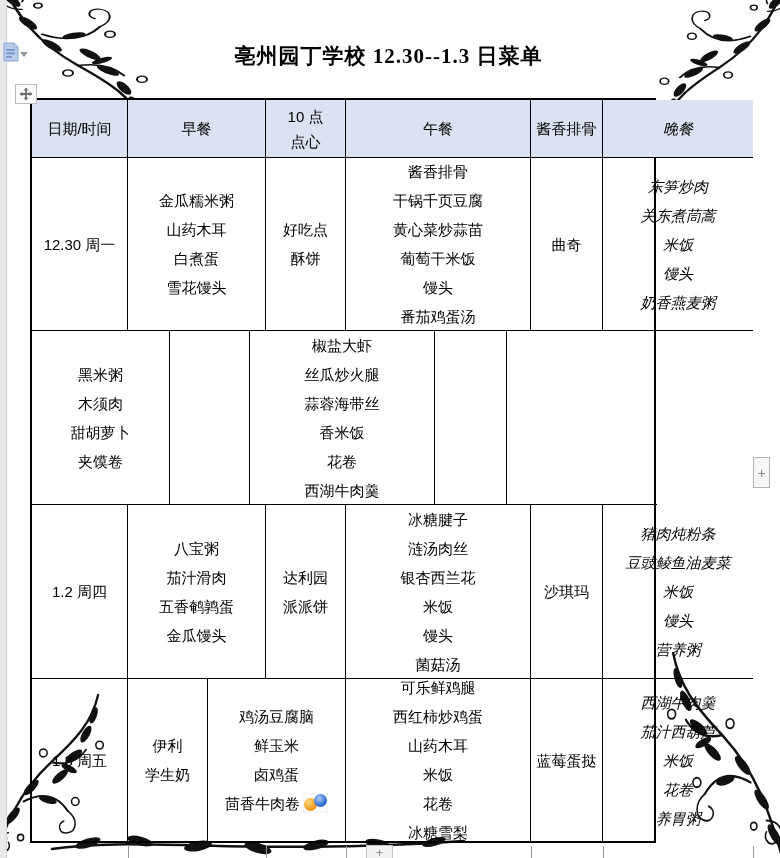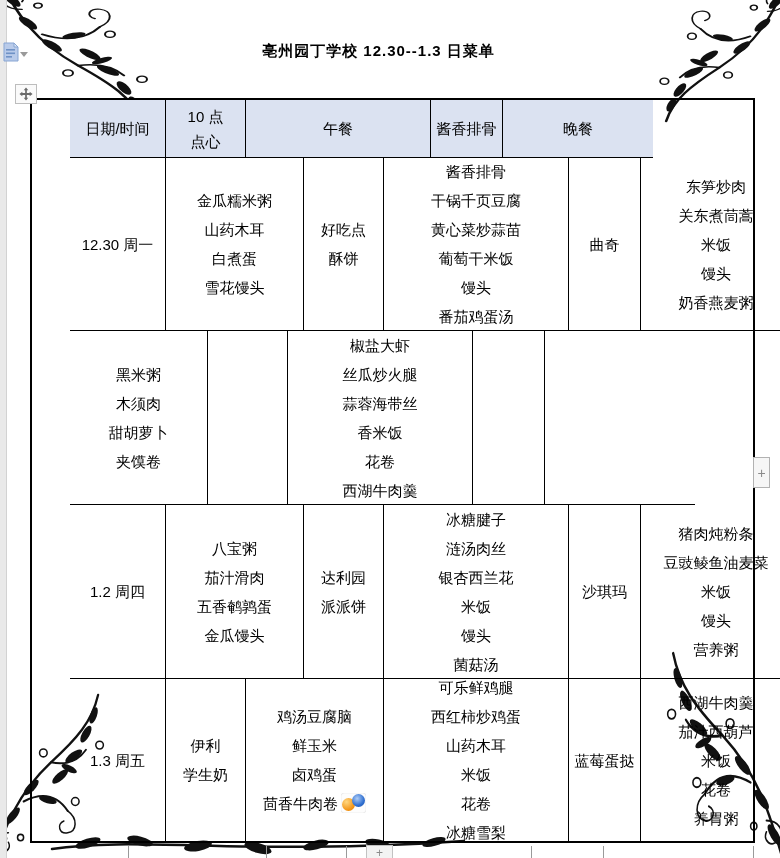--- a/index.html
+++ b/index.html
@@ -1,44 +1,44 @@
 <!DOCTYPE html>
 <html><head>
 <meta charset="utf-8">
 <style>
   html,body{margin:0;padding:0;background:#fff;}
   .stage{position:relative;width:780px;height:858px;background:#ffffff;overflow:hidden;
          font-family:"Liberation Sans","DejaVu Sans",sans-serif;color:#000;}
   .left-strip{position:absolute;left:0;top:0;width:6px;height:858px;background:#e9e9e9;
               border-right:1px solid #d2d2d2;z-index:4;}
-  .doc-title{position:absolute;left:16px;width:725px;top:42px;text-align:center;
-             font-family:Liberation Sans, sans-serif;font-size:15px;font-weight:bold;
+  .doc-title{position:absolute;left:26px;width:725px;top:42px;text-align:center;
+             font-family:Liberation Serif, serif;font-size:21px;font-weight:bold;
              letter-spacing:1px;z-index:3;}
   
-  .menu-table{position:absolute;left:30px;top:98px;width:725px;box-sizing:border-box;
-              border:2px solid #000;z-index:2;background:transparent;padding-left:38px;}
+  .menu-table{position:absolute;left:30px;top:98px;width:626px;box-sizing:border-box;
+              border:2px solid #000;z-index:2;background:transparent;}
   .t-row{display:flex;}
   .t-cell{box-sizing:border-box;flex:none;border-right:1px solid #000;border-bottom:1px solid #000;
           display:flex;flex-direction:column;justify-content:center;align-items:center;
           font-size:15px;background:transparent;}
   .t-cell:last-child{border-right:none;}
   .t-row:last-child .t-cell{border-bottom:none;}
   .hrow .t-cell{background:#dbe2f1;}
   .hrow{height:58px;}
   .hrow .t-cell{height:58px;}
   .r0 .t-cell{height:173px;}
   .r1 .t-cell{height:174px;}
   .r2 .t-cell{height:174px;}
   .r3 .t-cell{height:162px;}
   .c1{width:96px;}
   .c2{width:138px;}
   .c3{width:80px;}
   .c4{width:185px;justify-content:center;}
   .c5{width:72px;}
-  .c6{width:150px;}
+  .c6{width:150px;font-style:italic;}
   .hline{line-height:25px;text-align:center;}
   .cline{line-height:29px;text-align:center;white-space:nowrap;}
   
   .anchor-wrap{position:absolute;left:3px;top:42px;z-index:6;}
   .drop-arrow{position:absolute;left:20px;top:52px;width:0;height:0;z-index:6;
               border-left:4px solid transparent;border-right:4px solid transparent;border-top:5px solid #9a9a9a;}
   .move-handle{position:absolute;left:15px;top:84px;width:20px;height:18px;z-index:6;
                background:#fafafa;border:1px solid #bdbdbd;display:flex;align-items:center;justify-content:center;}
   .plus-right{position:absolute;left:753px;top:457px;width:17px;height:31px;z-index:6;
               background:#f6f6f6;border:1px solid #b2b2b2;color:#8a8a8a;font-size:14px;
@@ -144,20 +144,23 @@
     </svg>
   </div>
 
   <div class="doc-title">亳州园丁学校 12.30--1.3 日菜单</div>
 
   <div class="menu-table">
     <div class="t-row hrow" id="head-row">
         <div class="t-cell c1">
           <div class="hline">日期/时间</div>
         </div>
+        <div class="t-cell c2">
+          <div class="hline">早餐</div>
+        </div>
         <div class="t-cell c3">
           <div class="hline">10 点</div>
           <div class="hline">点心</div>
         </div>
         <div class="t-cell c4">
           <div class="hline">午餐</div>
         </div>
         <div class="t-cell c5">
           <div class="hline">酱香排骨</div>
         </div>

